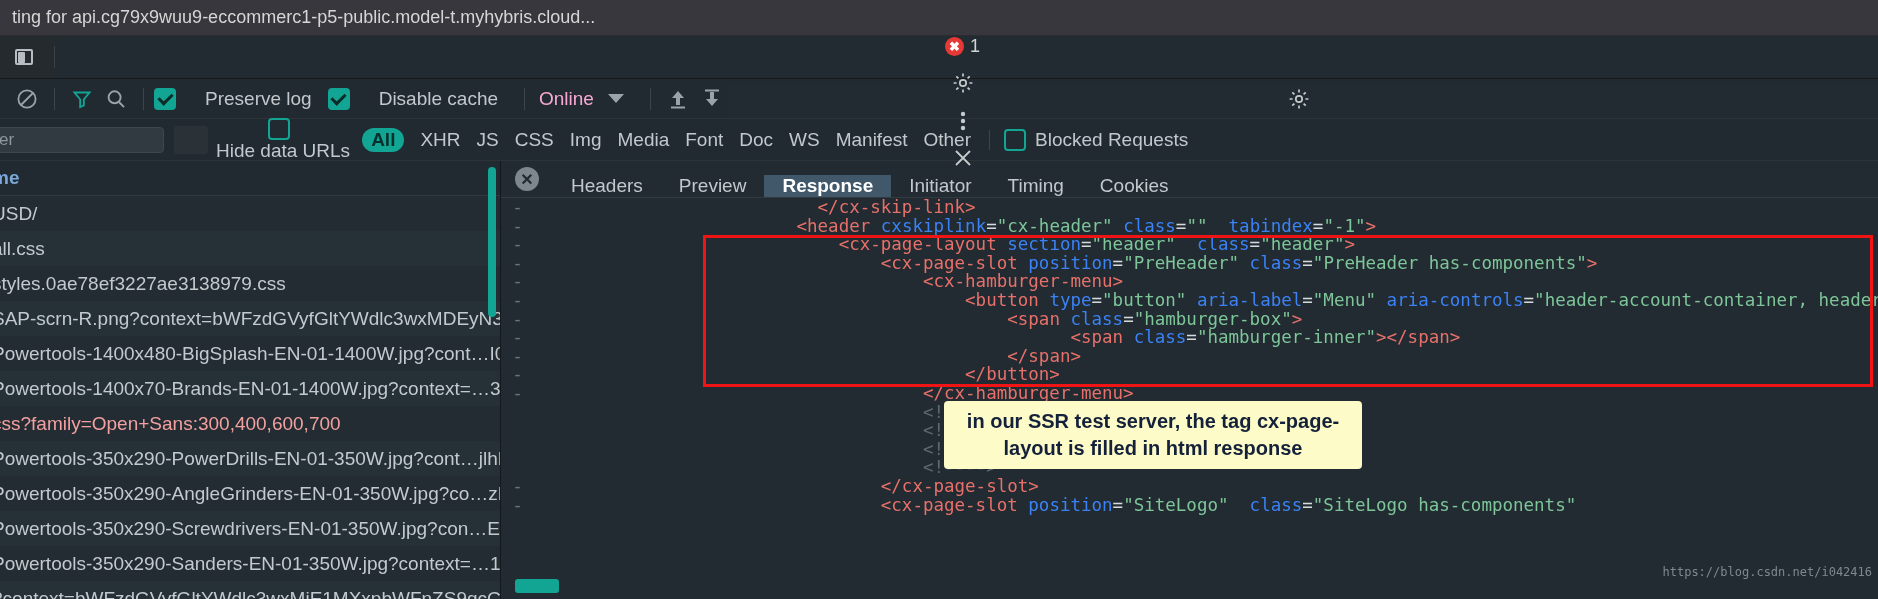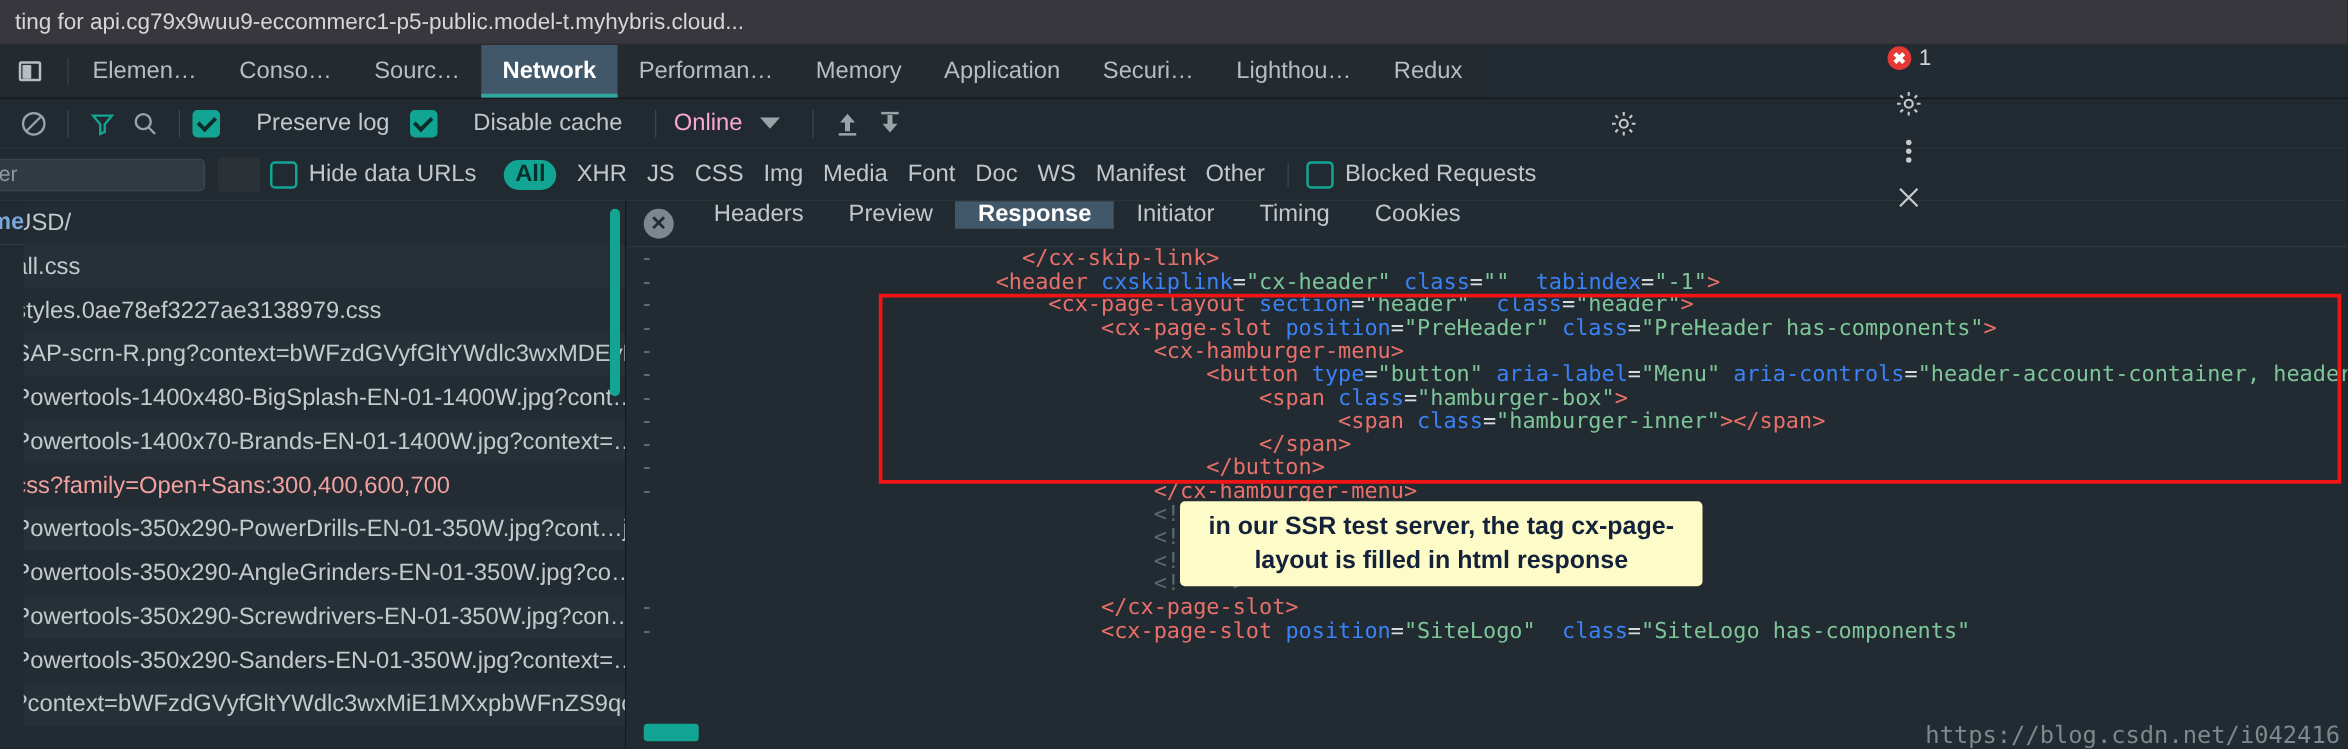--- a/index.html
+++ b/index.html
@@ -55,21 +55,21 @@
   .filterinput{width:172px;height:26px;background:#313a40;border:1px solid #3d474d;border-radius:4px;
                color:#8e979d;font-size:17px;display:flex;align-items:center;padding:0 6px;
                box-sizing:border-box;margin-left:-8px;}
   .fsmallbox{width:34px;height:28px;background:#2a3137;margin:0 8px 0 10px;border-radius:3px;}
   .ftype{color:#c2c8cc;font-size:19px;margin-right:16px;white-space:nowrap;}
   .ftype.all{background:#12a594;color:#07302c;border-radius:12px;padding:1px 9px;font-weight:bold;}
   .fdiv{width:1px;height:20px;background:#3d454a;margin:0 14px 0 2px;}
 
   
   .split{flex:1;display:flex;min-height:0;background:#202a30;}
-  .left{width:500px;background:#202a30;display:flex;flex-direction:row;position:relative;
+  .left{width:500px;background:#202a30;display:flex;flex-direction:column;position:relative;
         border-right:1px solid #15191c;}
   .lhead{height:34px;display:flex;align-items:center;border-bottom:1px solid #323b41;}
   .lhead .h{color:#7aa7d8;font-size:19px;font-weight:bold;padding-left:0;margin-left:-8px;}
   .rows{flex:1;overflow:hidden;position:relative;}
   .row{height:35px;line-height:35px;color:#c3cace;font-size:19px;white-space:nowrap;
        padding-left:0;margin-left:-8px;overflow:hidden;box-sizing:border-box;}
   .row:nth-child(odd){background:#222c32;}
   .row:nth-child(even){background:#253037;}
   .row.err{color:#f2a0a0;}
   .lscroll{position:absolute;right:4px;top:6px;width:8px;height:150px;background:#12a594;border-radius:4px;}
@@ -92,51 +92,39 @@
   .t-attr{color:#3b82f6;}
   .t-val{color:#7ec699;}
   .t-com{color:#5c6a70;}
   .t-pl{color:#d6dadd;}
 
   .redbox{position:absolute;border:3px solid #f01414;pointer-events:none;box-sizing:border-box;}
   .note{position:absolute;background:#fdfbc7;color:#14213a;border-radius:4px;
         font-size:20px;font-weight:bold;line-height:1.35;padding:7px 16px;box-sizing:border-box;
         text-align:center;font-family:"Liberation Sans",sans-serif;}
   .greenbar{position:absolute;left:14px;bottom:6px;width:44px;height:14px;background:#12a594;border-radius:3px;}
-  .wmark{position:absolute;right:6px;bottom:0;color:#7f888d;font-size:19px;}
+  .wmark{position:absolute;right:6px;bottom:20px;color:#7f888d;font-size:12px;}
 </style>
 </head>
 <body>
 
 <div class="app">
 
   <div class="statusbar">
     <span class="txt">ting for api.cg79x9wuu9-eccommerc1-p5-public.model-t.myhybris.cloud...</span>
   </div>
 
   <div class="tabstrip">
     <div class="dockbtn">
       <span class="dockglyph">
         <i class="outer"></i>
           <i class="inner"></i>
       </span>
     </div>
     <div class="vsep"></div>
-    <div id="main-tabs" style="display:flex;align-items:stretch;">
-        <div class="mtab">Elemen…</div>
-        <div class="mtab">Conso…</div>
-        <div class="mtab">Sourc…</div>
-        <div class="mtab sel">Network</div>
-        <div class="mtab">Performan…</div>
-        <div class="mtab">Memory</div>
-        <div class="mtab">Application</div>
-        <div class="mtab">Securi…</div>
-        <div class="mtab">Lighthou…</div>
-        <div class="mtab">Redux</div>
-      </div>
     <div class="right">
       <div class="errbadge">
         <span class="errdot">✖</span>
         <span>1</span>
       </div>
       <div class="icobtn">
         <svg width="24" height="24" viewBox="0 0 24 24" fill="none" stroke="#c5cacd" stroke-width="1.7">
           <circle cx="12" cy="12" r="3.2"></circle>
           <path d="M12 2.6v3M12 18.4v3M2.6 12h3M18.4 12h3M5.3 5.3l2.1 2.1M16.6 16.6l2.1 2.1M18.7 5.3l-2.1 2.1M7.4 16.6l-2.1 2.1"></path>
         </svg>
@@ -208,21 +196,21 @@
         </svg>
       </div>
     </div>
   </div>
 
   <div class="filterbar">
     <div class="filterinput">
       <span>er</span>
     </div>
     <div class="fsmallbox"></div>
-    <div class="item" style="display:flex;align-items:center;margin-right:22px;">
+    <div class="item" style="display:flex;align-items:center;margin-right:12px;flex-direction:column;">
       <span class="chk"></span>
       <span class="lbl">Hide data URLs</span>
     </div>
     <div id="type-filters" style="display:flex;align-items:center;">
         <span class="ftype all">All</span>
         <span class="ftype">XHR</span>
         <span class="ftype">JS</span>
         <span class="ftype">CSS</span>
         <span class="ftype">Img</span>
         <span class="ftype">Media</span>
@@ -260,21 +248,21 @@
           <div class="row">?context=bWFzdGVyfGltYWdlc3wxMiE1MXxpbWFnZS9qcGVnf…jNG</div>
         </div>
       <div class="lscroll"></div>
     </div>
 
     <div class="right">
       <div class="rtabs">
         <div class="closebtn">
           <span class="closecircle">✕</span>
         </div>
-        <div id="detail-tabs" style="display:flex;align-items:flex-start;">
+        <div id="detail-tabs" style="display:flex;align-items:flex-end;">
             <div class="rtab">Headers</div>
             <div class="rtab">Preview</div>
             <div class="rtab sel">Response</div>
             <div class="rtab">Initiator</div>
             <div class="rtab">Timing</div>
             <div class="rtab">Cookies</div>
           </div>
       </div>
 
       <div class="code" id="code-area">

